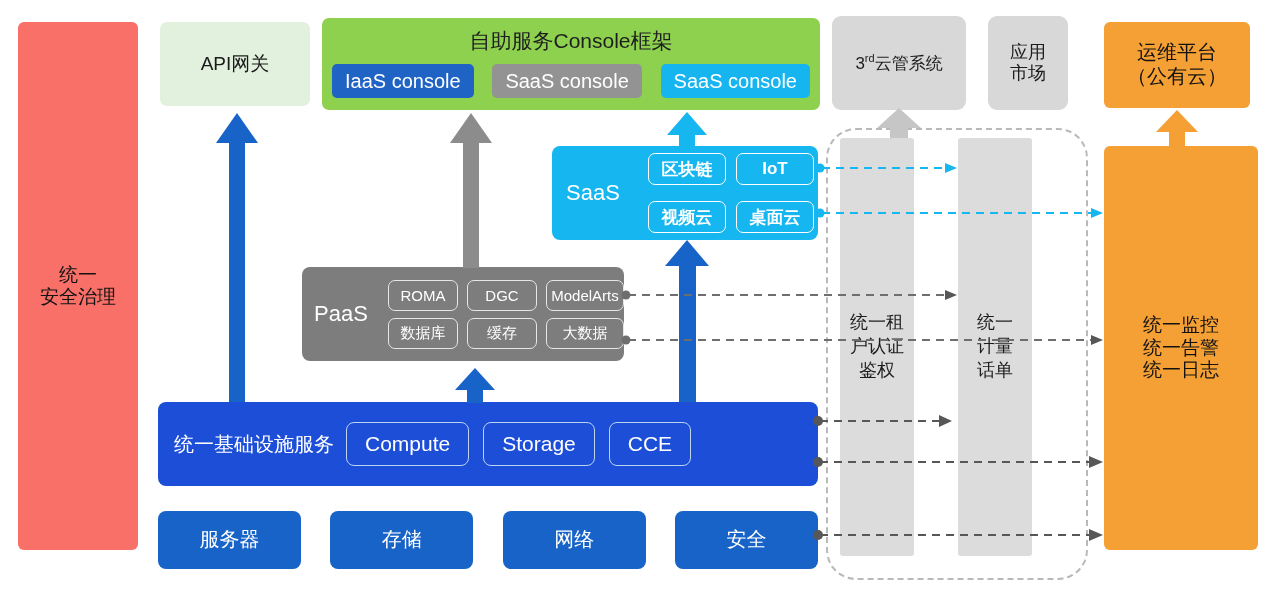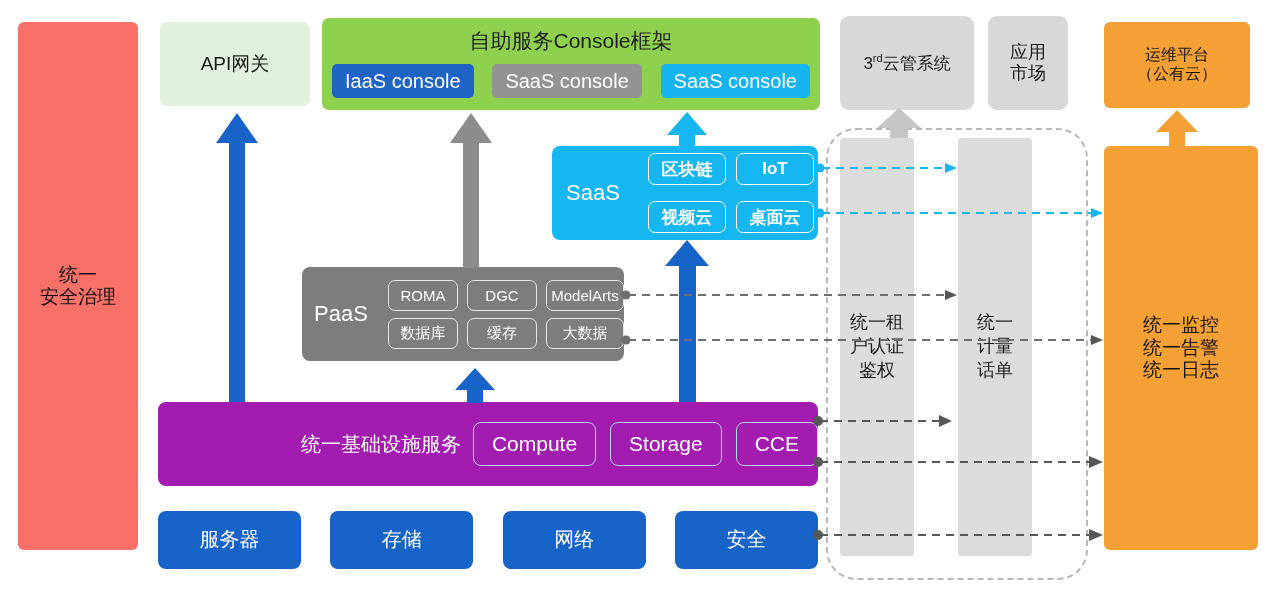--- a/index.html
+++ b/index.html
@@ -37,21 +37,21 @@
   .pill{
     height:34px;border-radius:5px;display:flex;align-items:center;justify-content:center;
     color:#ffffff;font-size:20px;padding:0 13px;white-space:nowrap;
   }
   .pill.iaas{background:#1f63c4;}
   .pill.paas{background:#939393;}
   .pill.saas{background:#17b5ef;}
 
   .third-cloud{
     left:832px;top:16px;width:134px;height:94px;border-radius:9px;
-    background:#d8d8d8;color:#1c1c1c;font-size:17px;margin-left:8px;
+    background:#d8d8d8;color:#1c1c1c;font-size:17px;
   }
   .third-cloud sup{font-size:11px;vertical-align:super;}
   .app-market{
     left:988px;top:16px;width:80px;height:94px;border-radius:9px;
     background:#d8d8d8;color:#1c1c1c;font-size:18px;
   }
 
   
   .saas-block{
     left:552px;top:146px;width:266px;height:94px;border-radius:8px;
@@ -72,21 +72,21 @@
   .paas-label{color:#fff;font-size:22px;padding-left:12px;width:74px;}
   .paas-grid{display:grid;grid-template-columns:70px 70px 78px;grid-template-rows:31px 31px;gap:7px 9px;}
   .chip-g{
     border:1.6px solid #e6e6e6;border-radius:7px;color:#ffffff;font-size:15px;
     display:flex;align-items:center;justify-content:center;
   }
 
   
   .infra-bar{
     left:158px;top:402px;width:660px;height:84px;border-radius:8px;
-    background:#a21caf;display:flex;align-items:center;padding-left:16px;justify-content:flex-end;
+    background:#1d4ed8;display:flex;align-items:center;padding-left:16px;
   }
   .infra-label{color:#fff;font-size:20px;margin-right:12px;white-space:nowrap;}
   .infra-chips{display:flex;gap:14px;}
   .chip-b{
     border:1.6px solid #bcd4f2;border-radius:8px;color:#ffffff;font-size:21px;
     height:42px;display:flex;align-items:center;justify-content:center;padding:0 18px;
   }
 
   
   .res-row{left:158px;top:511px;width:660px;height:68px;display:flex;justify-content:space-between;}
@@ -141,21 +141,21 @@
     </div>
   </div>
 
   <div class="abs box panel-ops">
     <div>
       <div>统一监控</div>
       <div>统一告警</div>
       <div>统一日志</div>
     </div>
   </div>
-  <div class="abs box" style="left:1104px;top:22px;width:146px;height:86px;border-radius:6px;background:#f5a034;color:#121212;font-size:16px;">
+  <div class="abs box" style="left:1104px;top:22px;width:146px;height:86px;border-radius:6px;background:#f5a034;color:#121212;font-size:20px;">
     <div>
       <div>运维平台</div>
       <div>（公有云）</div>
     </div>
   </div>
 
   <div class="abs dash-container"></div>
 
   <div class="abs box gcol gcol-auth">
     <div>

